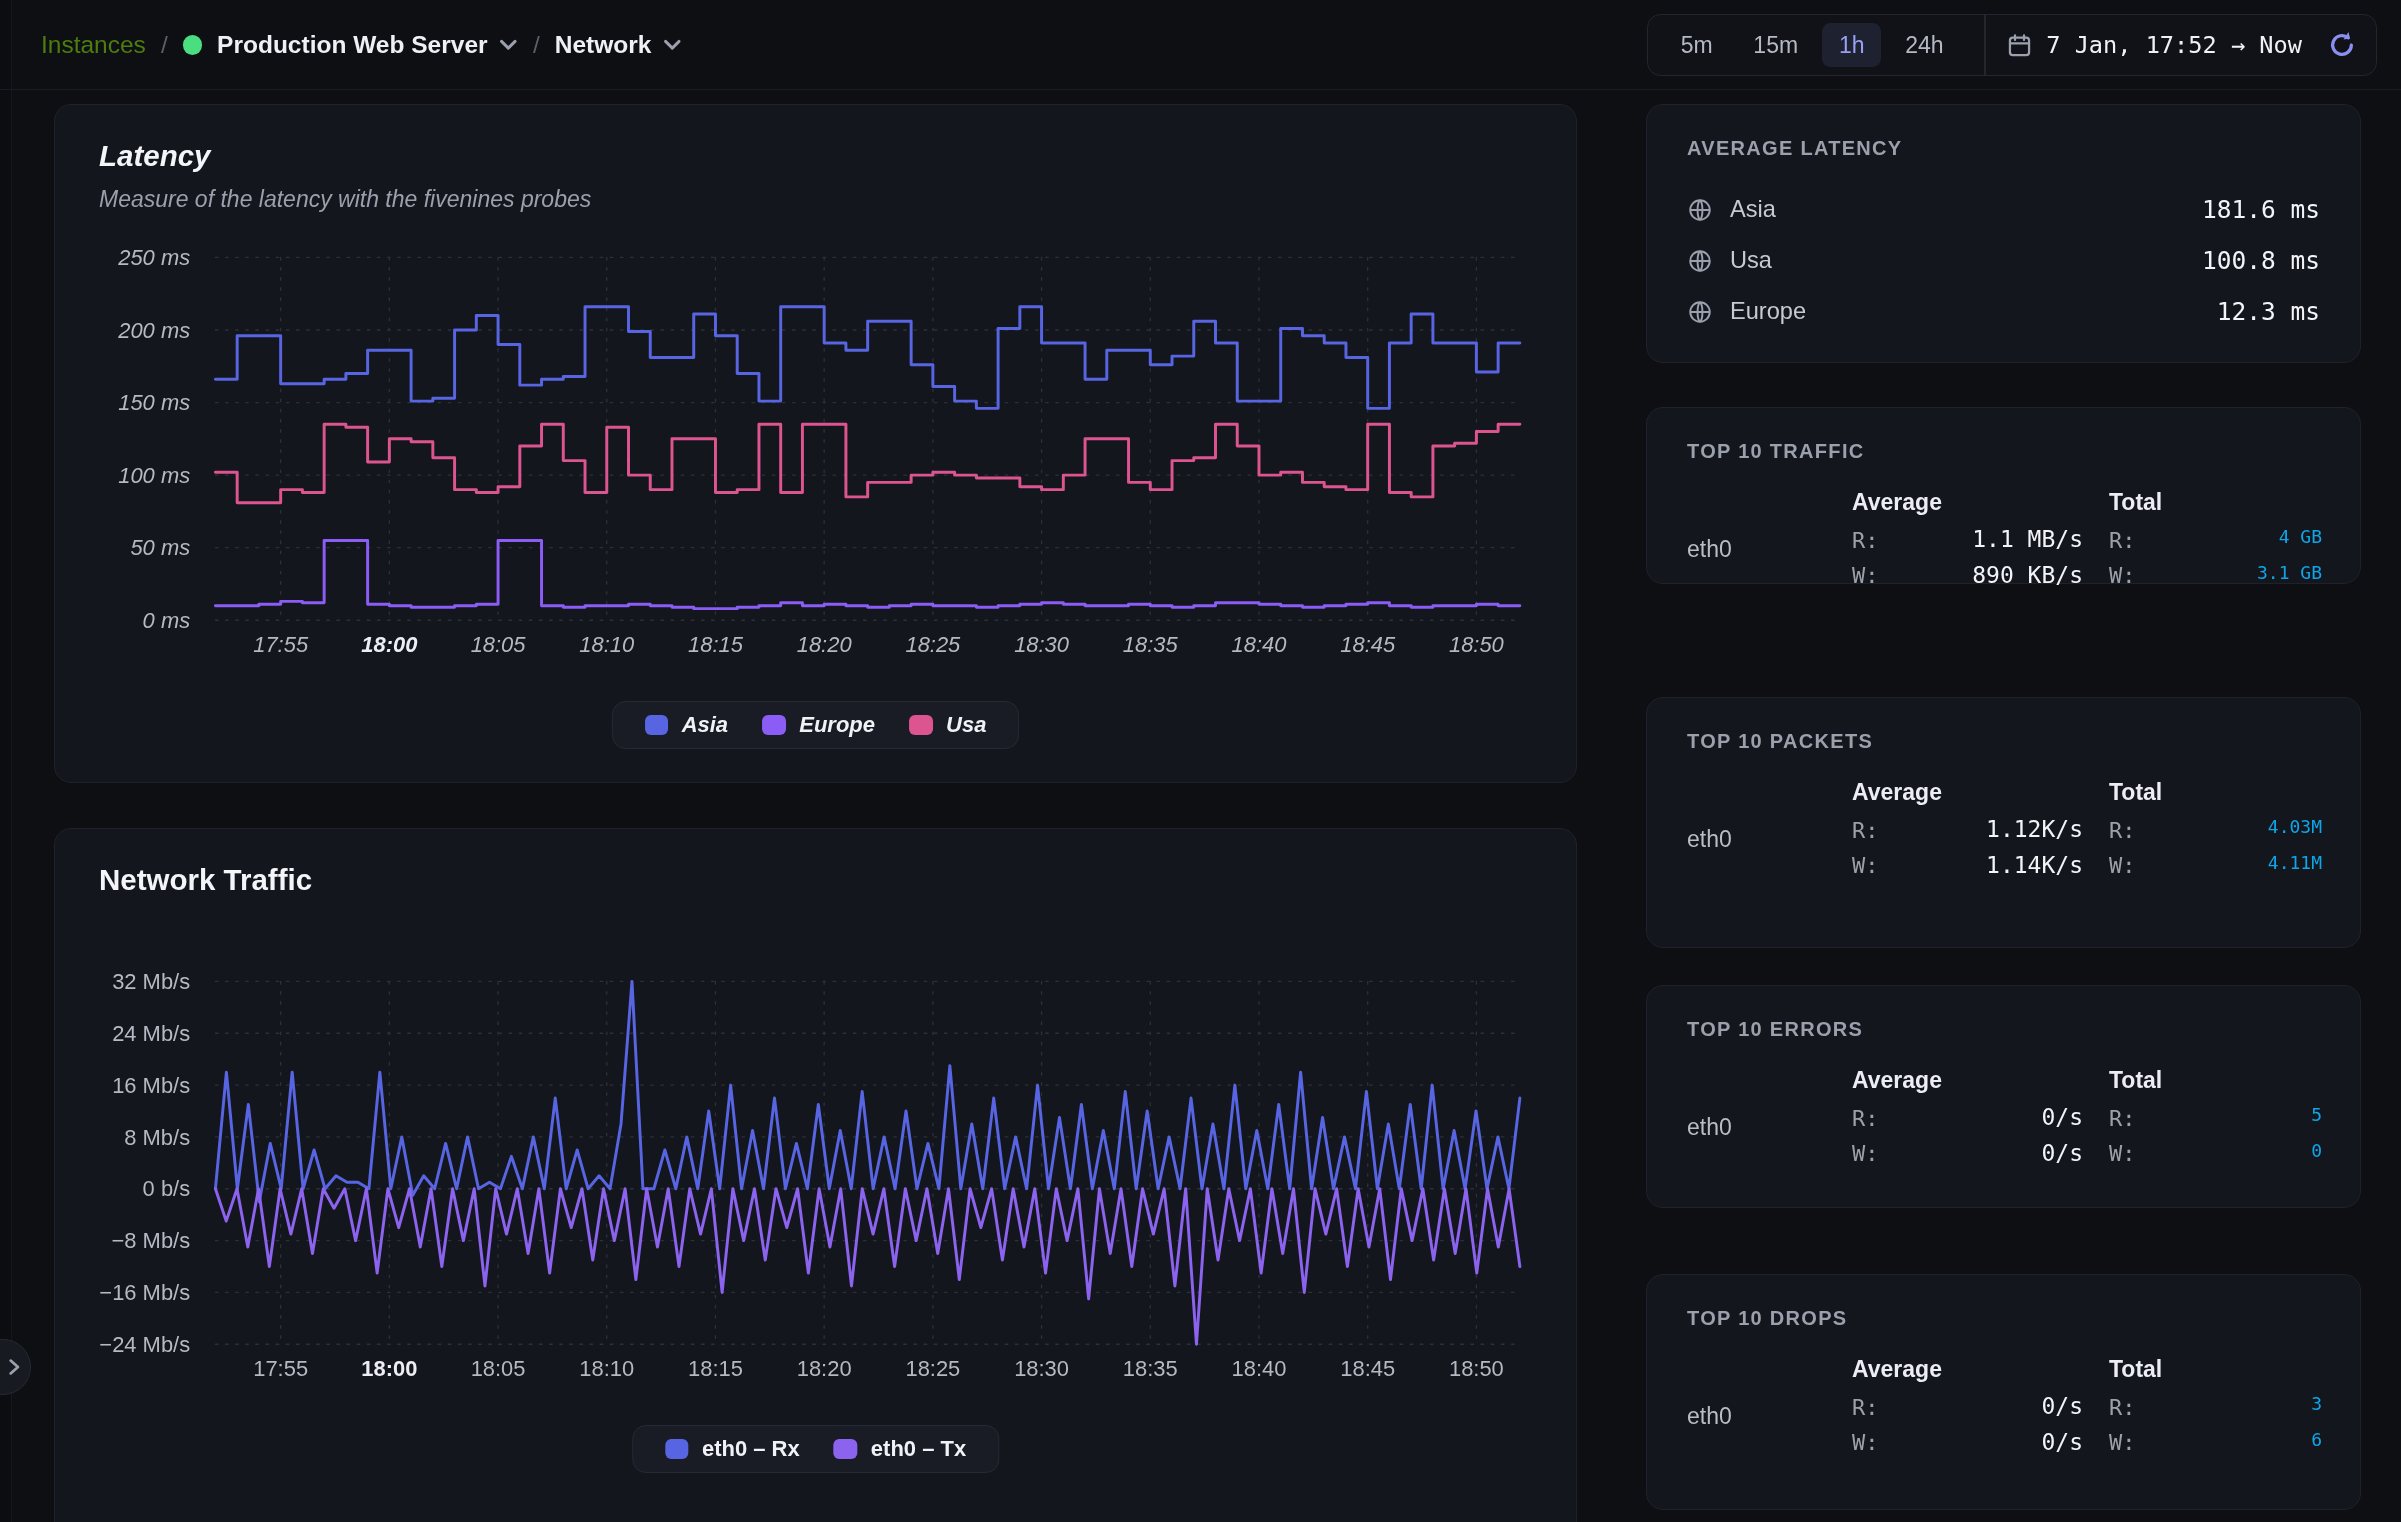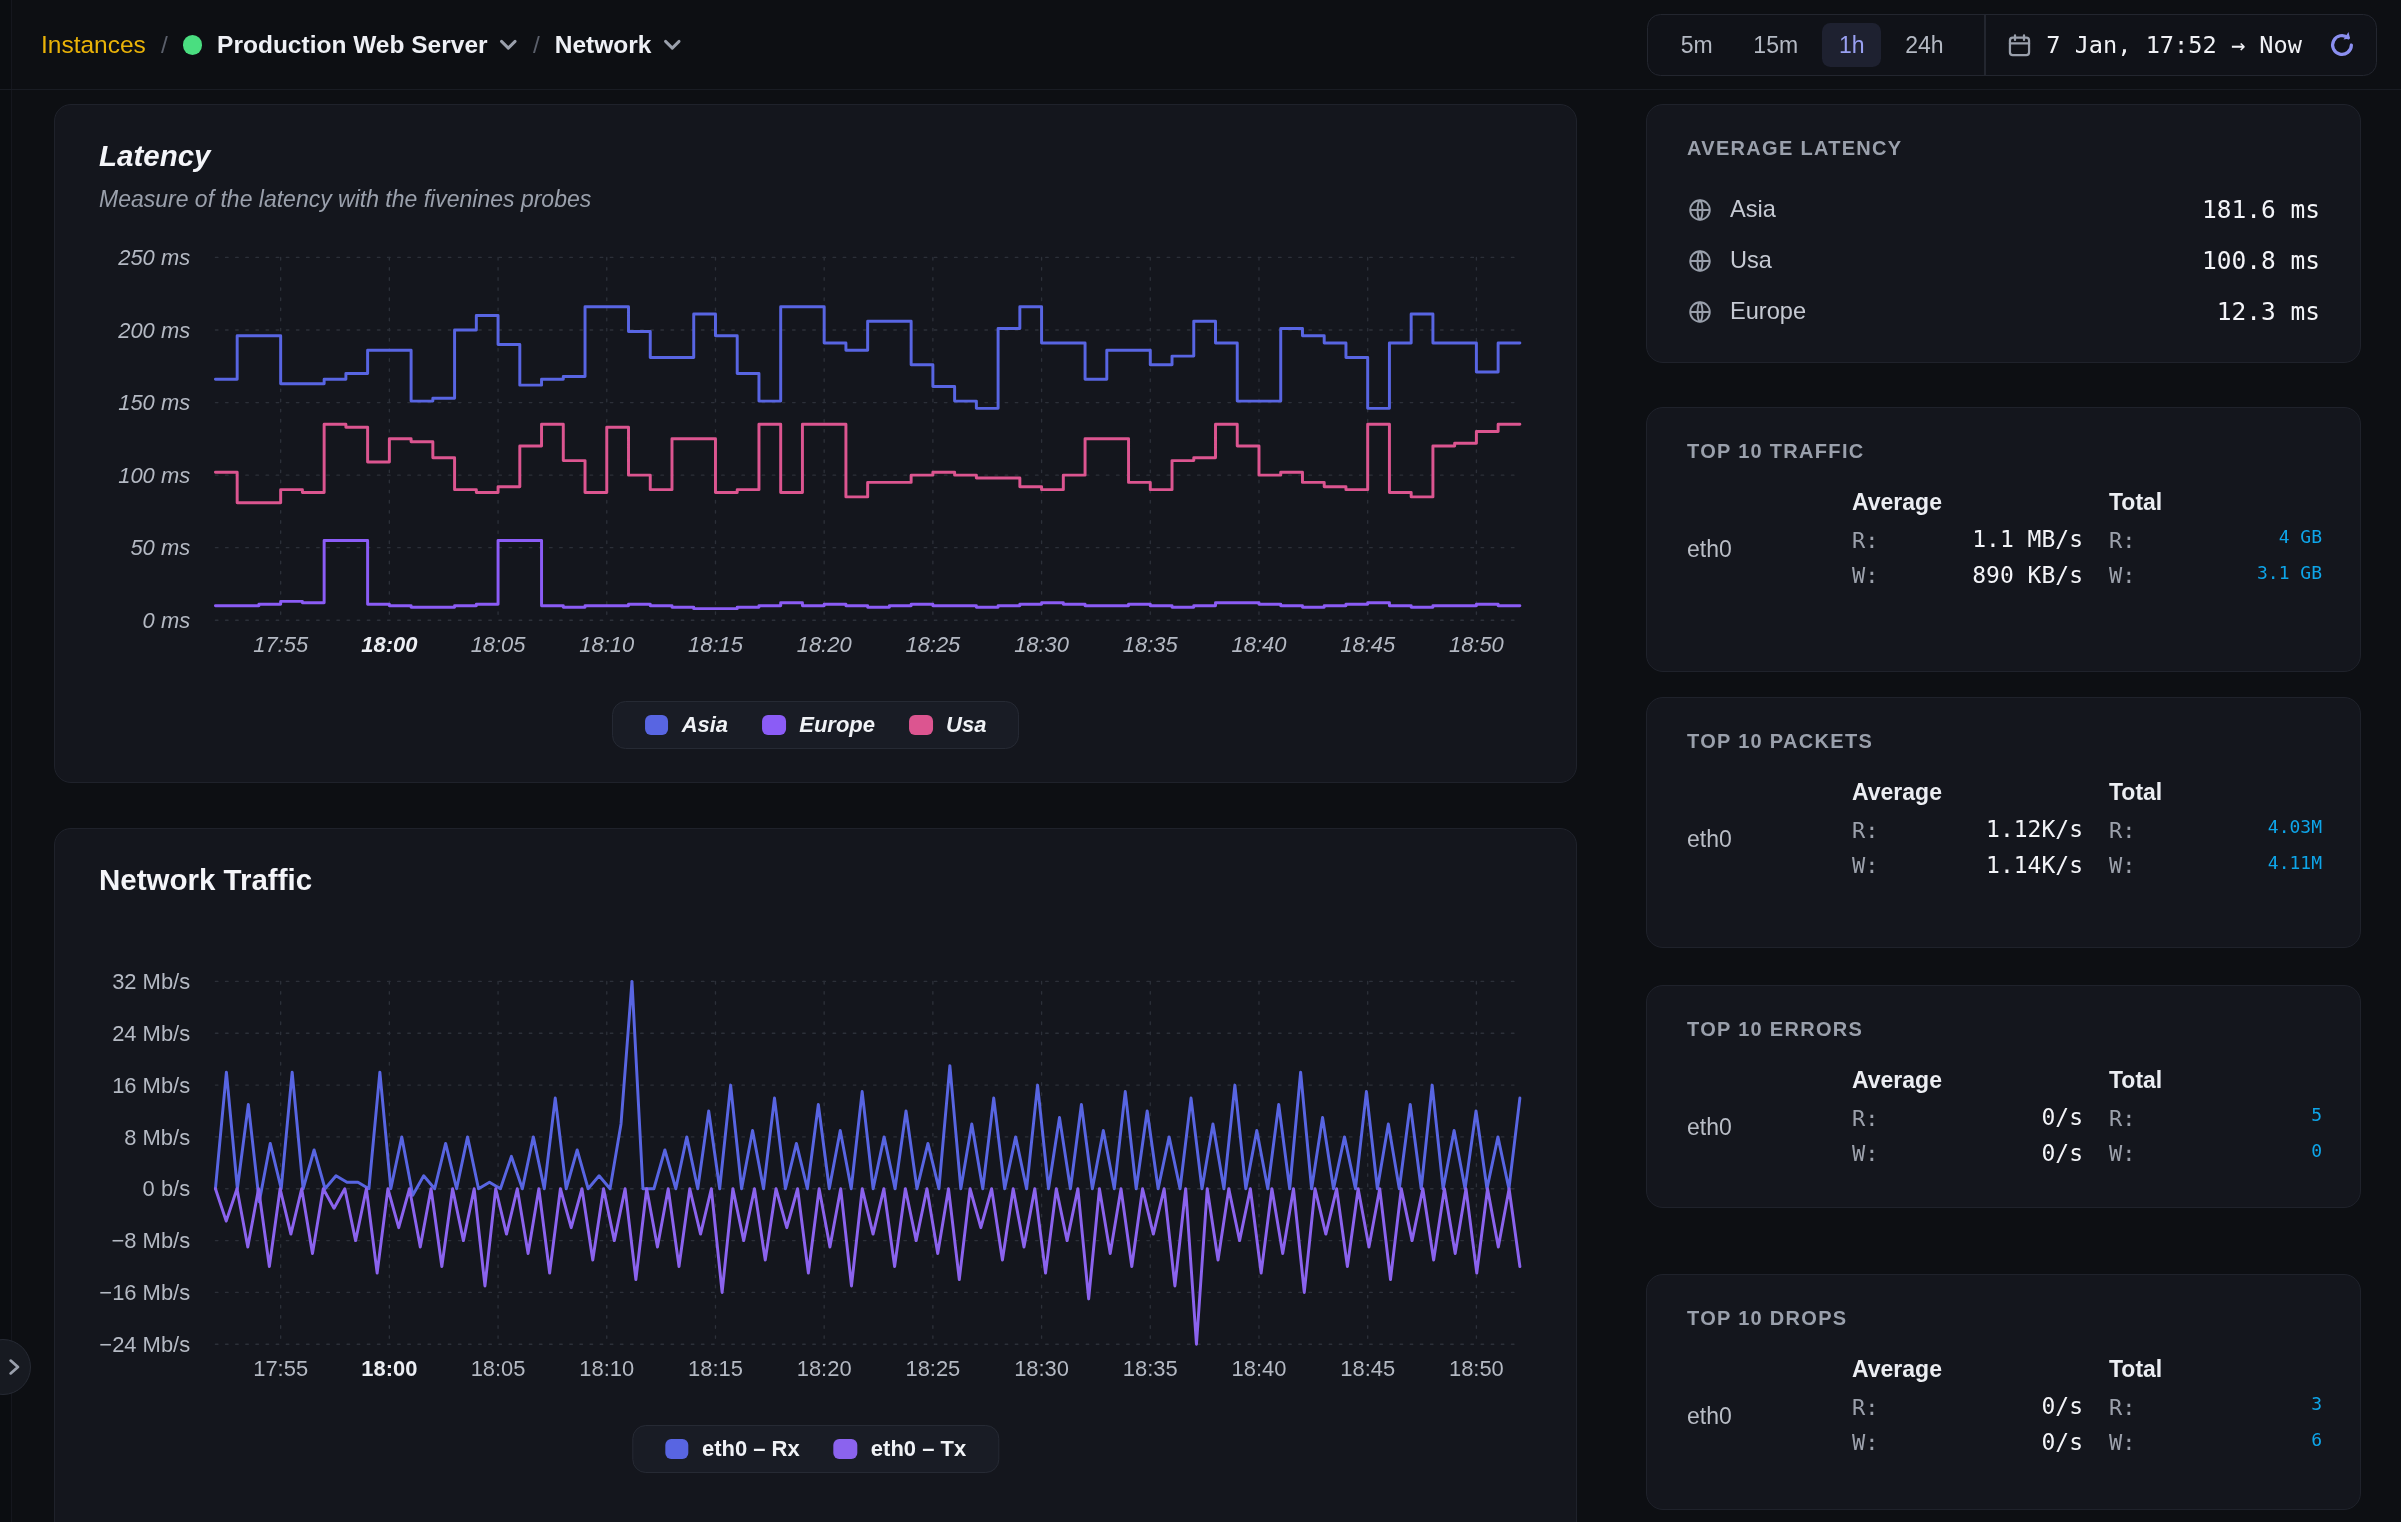--- a/index.html
+++ b/index.html
@@ -14,21 +14,21 @@
 
   
   .topbar {
     position:absolute; left:0; top:0; width:2401px; height:90px;
     border-bottom:0.8px solid #191c23;
   }
   .breadcrumb {
     position:absolute; left:41px; top:0; height:90px;
     display:flex; align-items:center; gap:15px; font-size:24.5px;
   }
-  .bc-root { color:#eab308; cursor:pointer; }
+  .bc-root { color:#4d7c0f; cursor:pointer; }
   .bc-sep { color:#5a5f6a; }
   .bc-node { display:flex; align-items:center; gap:11.8px; cursor:pointer; background:none; border:none; color:#eef0f5; font:inherit; font-weight:700; }
   .status-dot { width:19.4px; height:19.4px; border-radius:50%; background:#4ade80; display:inline-block; }
   .chev { width:18.6px; height:13.5px; }
   .chev polyline { fill:none; stroke:#9aa0ac; stroke-width:2.6; stroke-linecap:round; stroke-linejoin:round; }
 
   .controls {
     position:absolute; right:24.5px; top:14.3px; height:62px;
     display:flex; align-items:center;
     border:1.7px solid #23262f; border-radius:13.5px;
@@ -51,21 +51,21 @@
   .refresh-icon path { fill:none; stroke:#8b8ff0; stroke-width:2.6; stroke-linecap:round; }
   .refresh-icon polygon { fill:#8b8ff0; }
 
   
   .card {
     position:absolute; background:#14161d; border:0.8px solid #1f222b; border-radius:17px;
   }
   .chart-card-1 { left:54px; top:104px;  width:1523px; height:679px;font-style:italic; }
   .chart-card-2 { left:54px; top:828px;  width:1523px; height:742px; }
   .side-card-0  { left:1646px; top:104px;  width:715px; height:259px; }
-  .side-card-1  { left:1646px; top:407px;  width:715px; height:265px; }
+  .side-card-1  { left:1646px; top:407px;  width:715px; height:177px; }
   .side-card-2  { left:1646px; top:697px;  width:715px; height:251px; }
   .side-card-3  { left:1646px; top:985px; width:715px; height:223px; }
   .side-card-4  { left:1646px; top:1274px; width:715px; height:236px; }
 
   .chart-title { position:absolute; left:44px; top:34px; font-size:29.5px; font-weight:700; color:#f4f5f9; }
   .chart-subtitle { position:absolute; left:44px; top:81px; font-size:23px; color:#9aa0ac; }
   .chart-svg { position:absolute; left:17px; top:127px; width:1485px; height:439px; }
 
   .chart-legend {
     position:absolute; top:596px; left:50%; transform:translateX(-50%);

